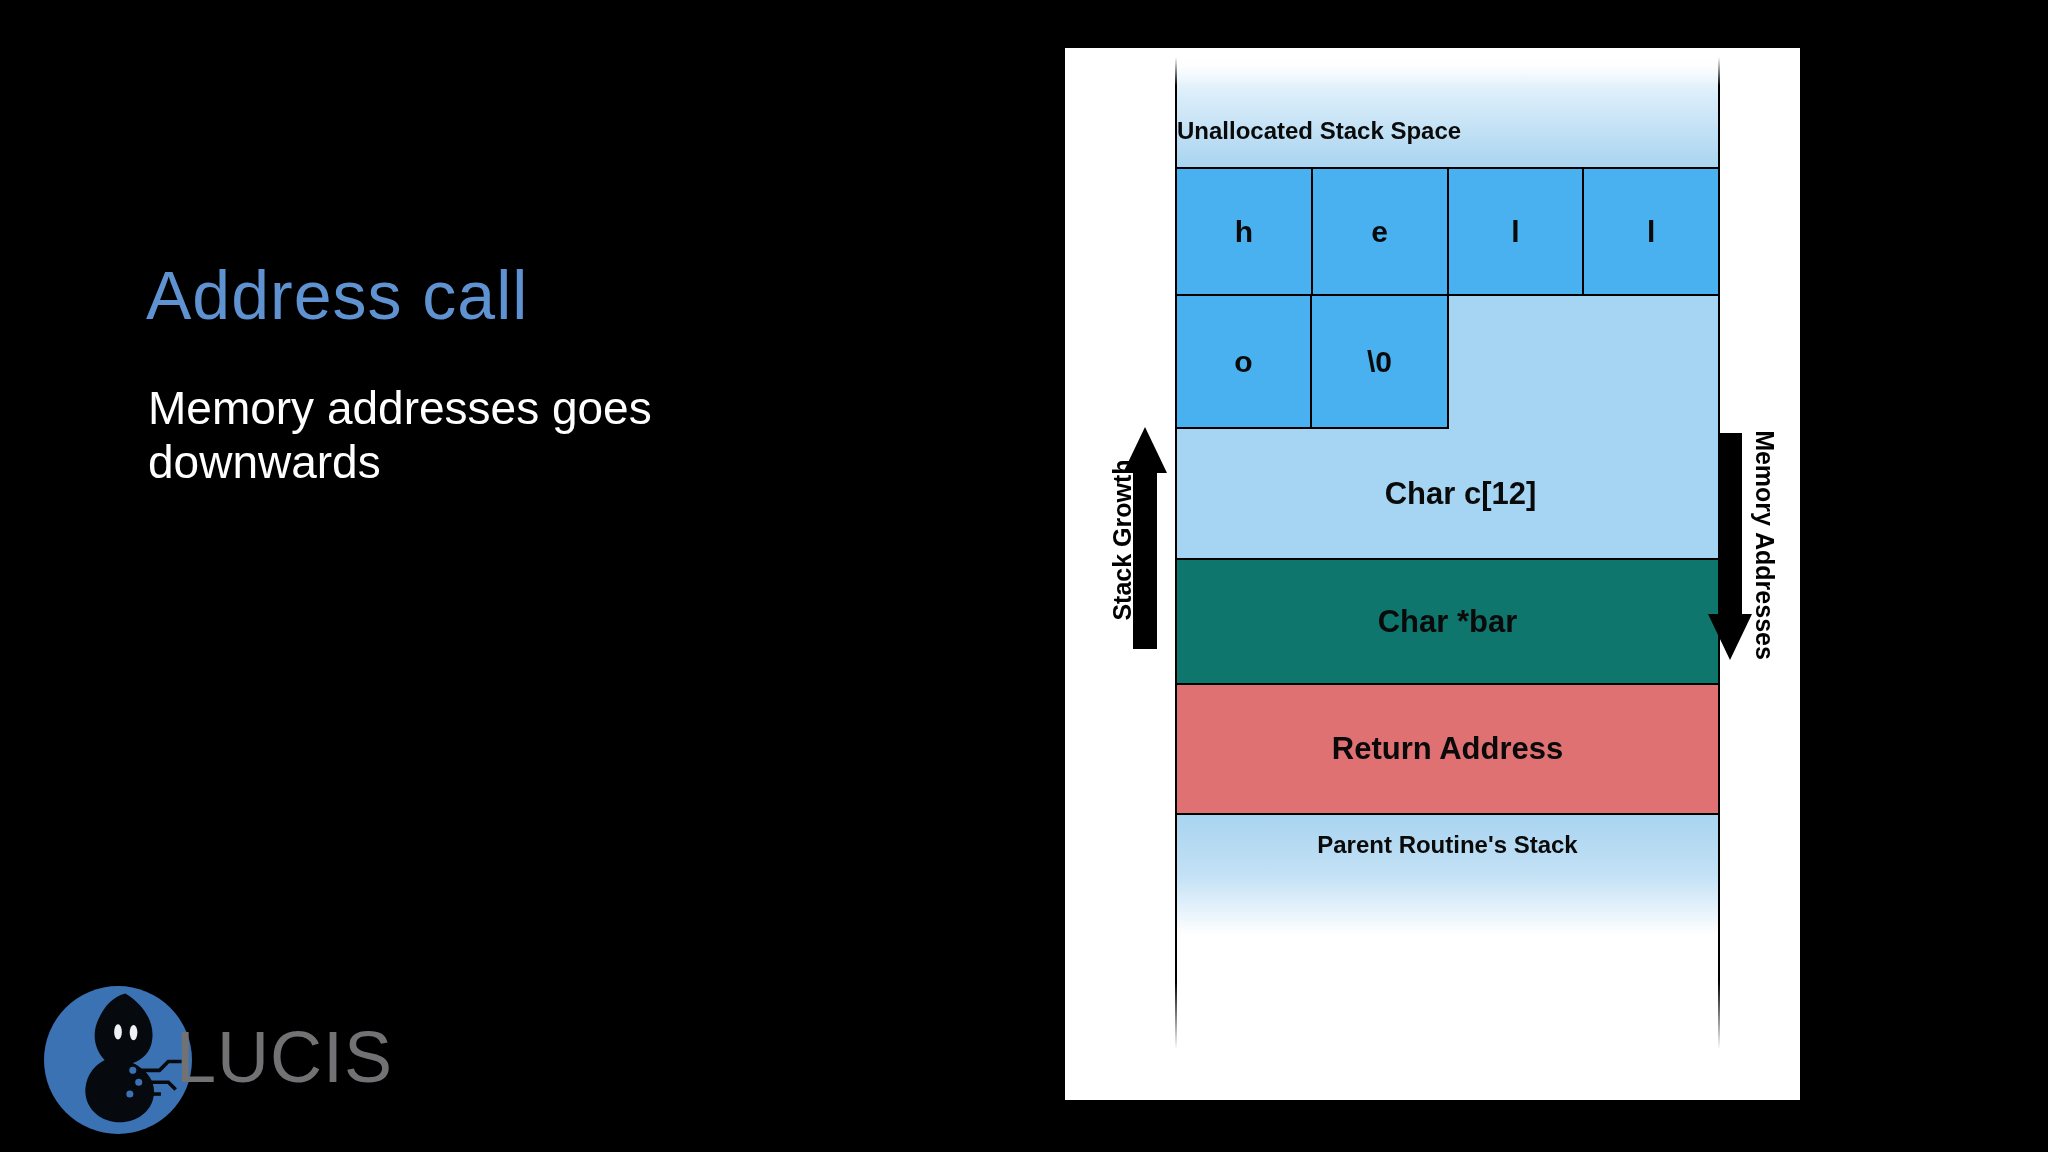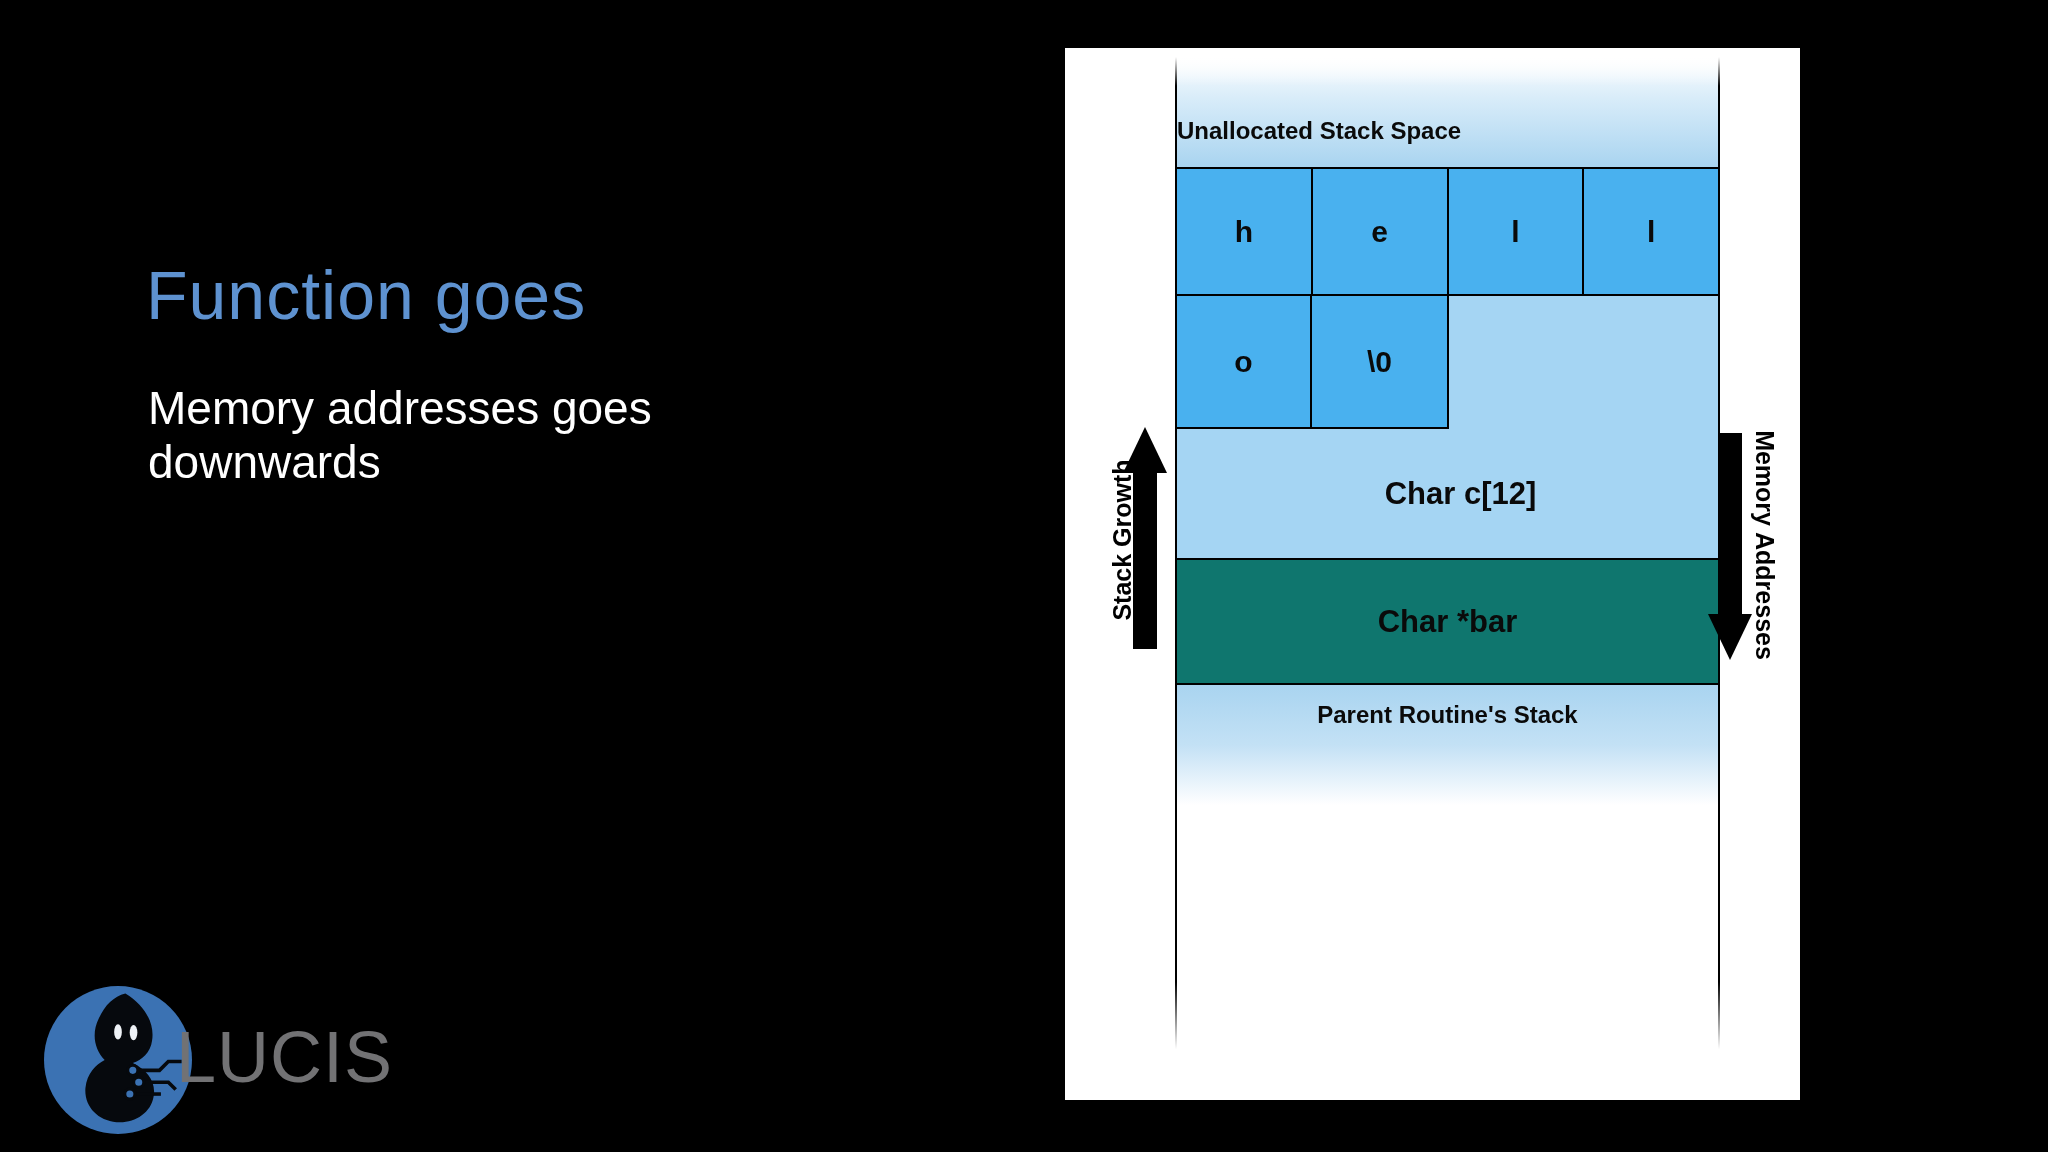--- a/index.html
+++ b/index.html
@@ -120,21 +120,21 @@
   .vlabel {
     position:absolute; font-size:25px; font-weight:bold; color:#000;
     text-align:center; line-height:30px;
   }
   .vlabel-left  { width:220px; height:30px; left:-53px; top:477px; transform:rotate(-90deg); }
   .vlabel-right { width:280px; height:30px; left:560px; top:482px; transform:rotate(90deg); }
 </style>
 </head>
 <body>
 
-<div class="title">Function goes</div>
+<div class="title">Address call</div>
 <div class="subtitle">Memory addresses goes
 downwards</div>
 
 <svg class="logo" viewBox="0 0 100 100">
   <circle cx="50" cy="50" r="50" fill="#3B72B3"></circle>
   <path d="M55 5 C 68 13, 75 25, 73 37 C 72 45, 66 50, 60 52 C 70 57, 76 65, 74 75 C 72 86, 61 93, 49 92 C 36 91, 27 81, 28 69 C 29 59, 35 53, 41 50 C 34 43, 32 32, 37 22 C 41 13, 47 7, 55 5 Z" fill="#06090d"></path>
   <ellipse cx="50" cy="31" rx="2.6" ry="5.2" fill="#eef2f6"></ellipse>
   <ellipse cx="60.5" cy="31.5" rx="2.6" ry="5.2" fill="#eef2f6"></ellipse>
   <g stroke="#06090d" stroke-width="2.4" fill="none">
     <path d="M62 57 H78 L84 51 H93"></path>
@@ -170,20 +170,23 @@
       <div class="lbl-c12">
         <span class="lbl-lg">Char c[12]</span>
       </div>
     </div>
 
     <div class="r-bar">
       <span class="lbl-lg">Char *bar</span>
     </div>
 
 
+    <div class="r-return">
+      <span class="lbl-lg">Return Address</span>
+    </div>
 
     <div class="r-parent">
       <span class="lbl-sm">Parent Routine's Stack</span>
     </div>
 
     <div class="fade-top"></div>
     <div class="fade-bottom"></div>
   </div>
 
   <div class="arrow-up">

